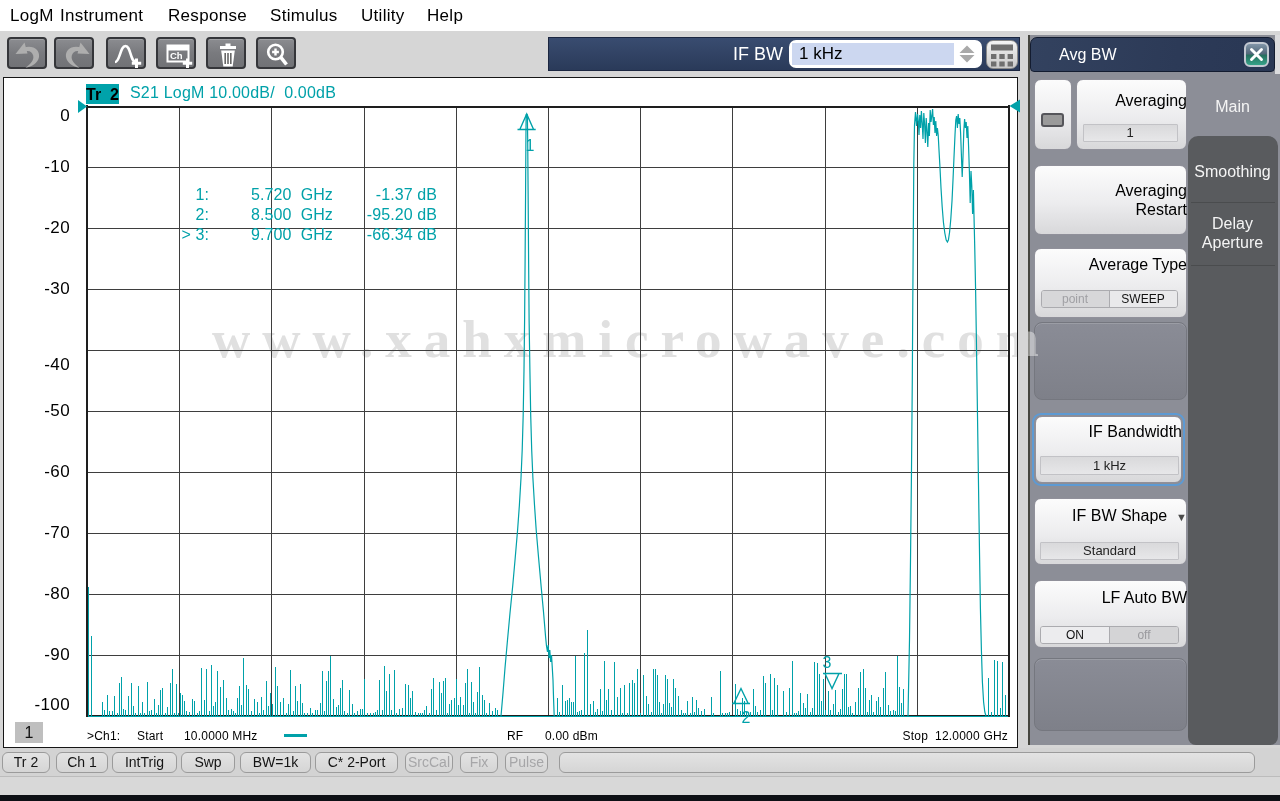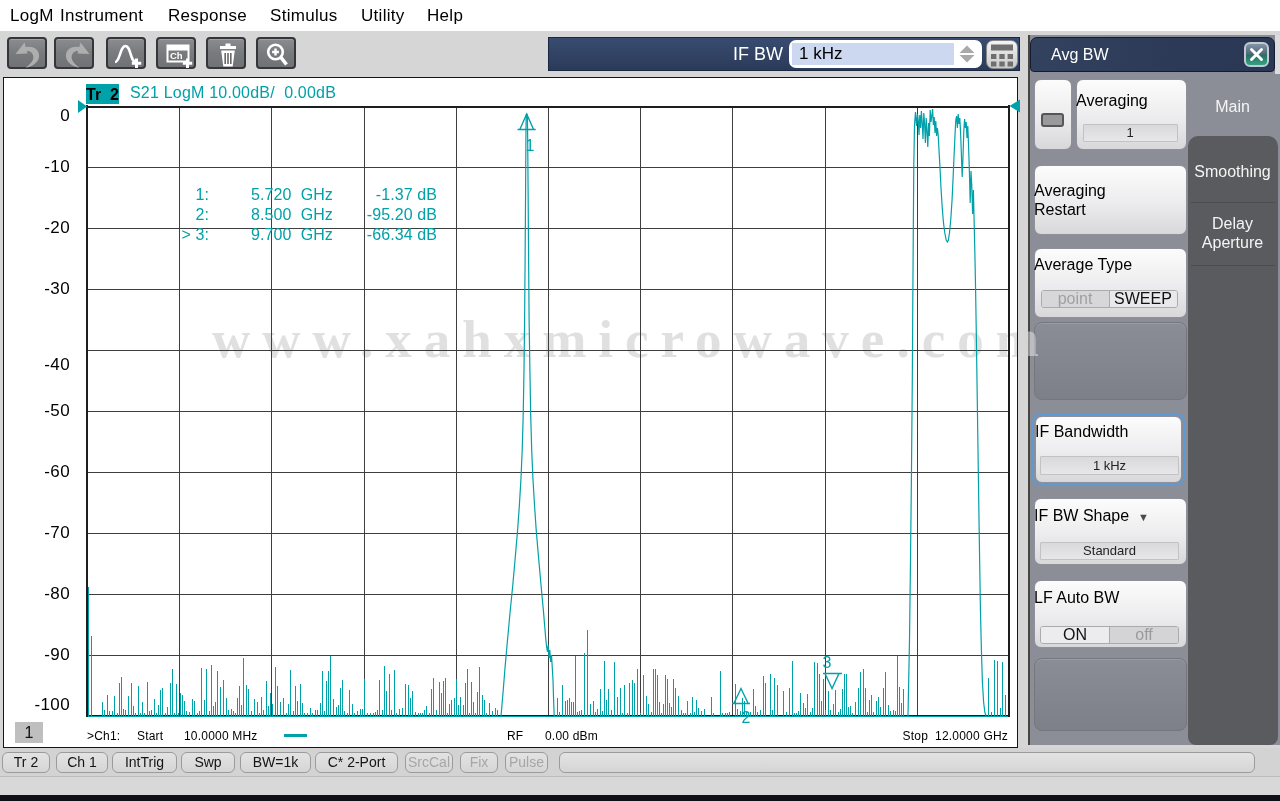--- a/index.html
+++ b/index.html
@@ -21,29 +21,29 @@
 .tr2{left:86px;top:84px;width:33px;height:20px;background:#00a2aa;color:#000;font-size:16px;font-weight:bold;text-align:center;line-height:21px}
 .s21{left:130px;top:84px;font-size:16px;letter-spacing:0.2px;color:#00a1a9}
 .mrow{font-size:16px;color:#00a1a9;height:18px;line-height:18px;letter-spacing:0.1px}
 .mnum{text-align:right;width:49px;left:160px}
 .mfreq{left:251px}
 .mdb{text-align:right;width:97px;left:340px}
 .brow{font-size:12px;color:#000;top:727px;height:18px;line-height:18px;letter-spacing:0.2px}
 .ch1box{left:15px;top:722px;width:28px;height:21px;background:#bfbfbf;color:#111;font-size:16px;text-align:center;line-height:21px}
 #sidebar{left:1028px;top:35px;width:252px;height:710px;background:#8c8e97}
 #sidebar .ledge{position:absolute;left:0;top:0;width:2px;height:710px;background:#46463f}
-#sbtitle{position:absolute;left:2px;top:2px;width:245px;height:35px;background:linear-gradient(100deg,#33425f 0%,#2c3a57 60%,#293754 100%);border:1px solid #131c30;border-radius:7px 7px 4px 4px;color:#fff;font-size:16px;line-height:33px;padding-left:20px}
+#sbtitle{position:absolute;left:2px;top:2px;width:245px;height:35px;background:linear-gradient(100deg,#33425f 0%,#2c3a57 60%,#293754 100%);border:1px solid #131c30;border-radius:7px 7px 4px 4px;color:#fff;font-size:16px;line-height:33px;padding-left:28px}
 #sbclose{position:absolute;left:216px;top:7px;width:25px;height:25px;border-radius:6px;border:2px solid #c3c9d2;background:linear-gradient(180deg,#8195a8 0%,#53687a 46%,#27705f 54%,#35a288 100%)}
 #tabdark{position:absolute;left:160px;top:101px;width:90px;height:609px;background:#595b5e;border-radius:10px 10px 8px 8px}
 .tabtxt{position:absolute;left:160px;width:89px;text-align:center;color:#f4f4f4;font-size:16px;height:19px;line-height:19px}
 .sep{position:absolute;left:163px;width:84px;height:1px;background:#4a4c4e}
 .sbtn{position:absolute;background:linear-gradient(180deg,#fcfcfc,#ececee 55%,#d8d8da);border:1px solid #90909a;border-radius:7px;color:#0a0a0a}
-.sbtitle2{position:absolute;width:100%;text-align:left;font-size:16px;color:#000}
+.sbtitle2{position:absolute;width:100%;text-align:right;font-size:16px;color:#000}
 .vstrip{position:absolute;background:linear-gradient(180deg,#d9d9db,#e7e7e9);border:1px solid #c2c2c6;text-align:center;font-size:13px;color:#222;border-radius:1px}
-.segwrap{position:absolute;border:1px solid #ababaf;border-radius:3px;display:flex;font-size:16px;text-align:center;overflow:hidden}
+.segwrap{position:absolute;border:1px solid #ababaf;border-radius:3px;display:flex;font-size:12px;text-align:center;overflow:hidden}
 .segwrap div{flex:1;line-height:16.5px}
 .emptyp{position:absolute;background:linear-gradient(180deg,#8a8c96,#7e8089);border:1px solid #75777f;border-radius:8px;box-shadow:inset 0 1px 0 rgba(255,255,255,.15)}
 #sbwm{position:absolute;left:0;top:273px;width:252px;height:62px;overflow:hidden;color:rgba(255,255,255,.42);font-family:"Liberation Serif",serif;font-weight:bold;font-size:53px;letter-spacing:12px;white-space:nowrap}
 #strow{left:0;top:748px;width:1280px;height:28px;background:#d3d3d3}
 .stbtn{position:absolute;top:4px;height:21px;border:1px solid #9b9b9b;border-radius:6px;background:linear-gradient(180deg,#e3e3e3,#d5d5d5);font-size:14px;color:#141414;text-align:center;line-height:19px}
 .stbtn.dis{color:#a6a6a8}
 #strip2{left:0;top:776px;width:1280px;height:19px;background:#d8d8d8;border-top:1px solid #bcbcbc}
 #dark{left:0;top:795px;width:1280px;height:6px;background:#0e1015}
 </style></head>
 <body>

